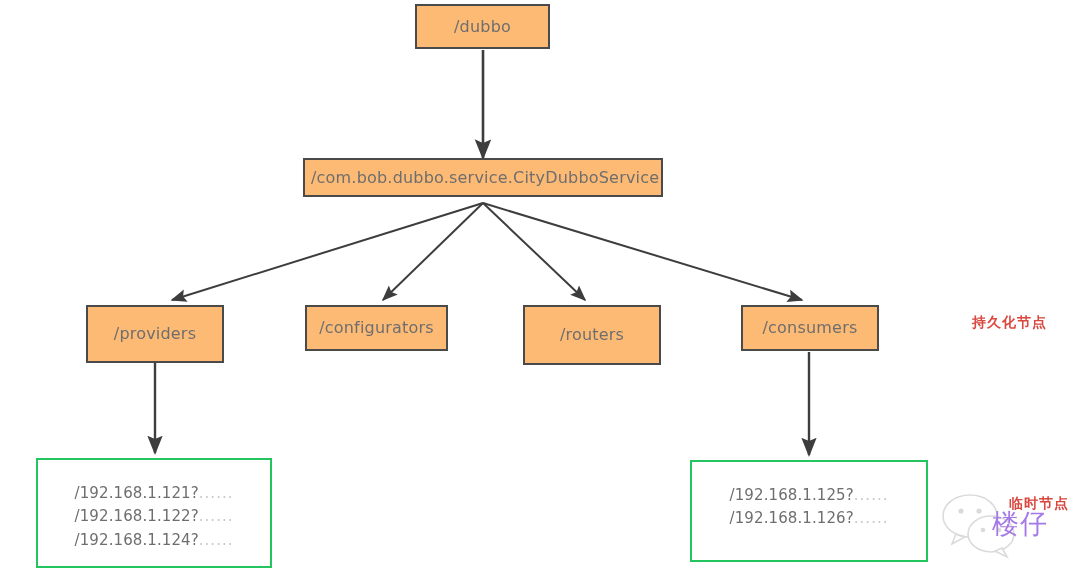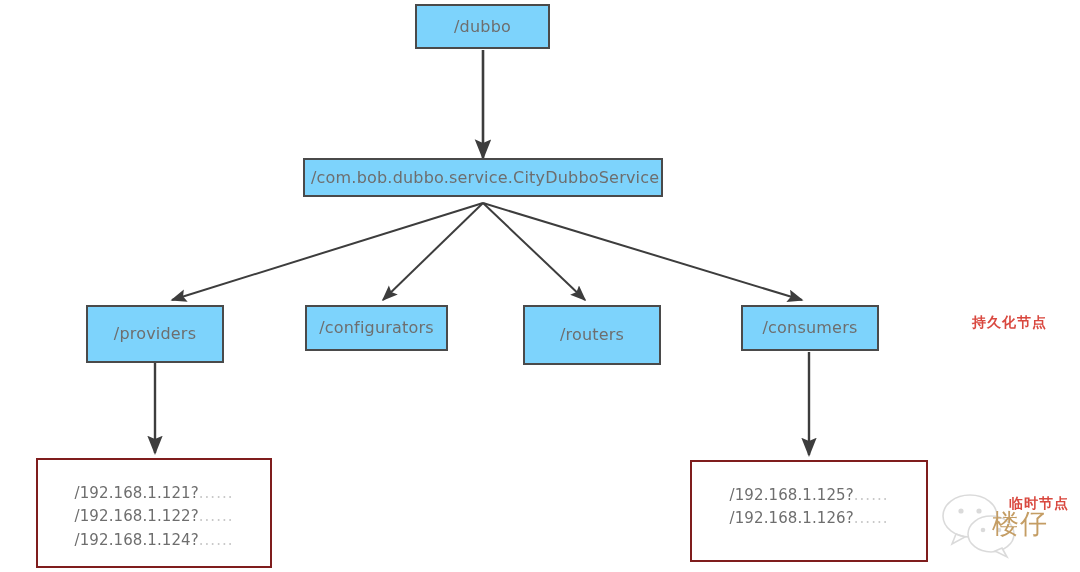--- a/index.html
+++ b/index.html
@@ -22,40 +22,40 @@
     left: 0;
     top: 0;
     width: 1080px;
     height: 572px;
     pointer-events: none;
   }
   .node {
     position: absolute;
     box-sizing: border-box;
     border: 2px solid #4a4a4a;
-    background: #7dd3fc;
+    background: #fdba74;
     display: flex;
     align-items: center;
     justify-content: center;
     text-align: center;
     color: #6e6e6e;
     font-family: "DejaVu Sans", sans-serif;
     font-size: 16px;
     line-height: 1.25;
     letter-spacing: 0.2px;
     padding: 0 6px;
   }
   .node-label {
     display: block;
     width: 100%;
   }
   .list-node {
     position: absolute;
     box-sizing: border-box;
-    border: 2px solid #7f1d1d;
+    border: 2px solid #22c55e;
     background: #ffffff;
     display: flex;
     flex-direction: column;
     align-items: center;
     justify-content: flex-start;
     padding-top: 22px;
     color: #6e6e6e;
     font-family: "DejaVu Sans", sans-serif;
     font-size: 15px;
     line-height: 1.55;
@@ -85,21 +85,21 @@
     height: 74px;
     opacity: 0.62;
     pointer-events: none;
   }
   #watermark .wm-text {
     position: absolute;
     left: 54px;
     top: 14px;
     font-family: "DejaVu Sans", sans-serif;
     font-size: 27px;
-    color: #a16207;
+    color: #6d28d9;
     letter-spacing: 1px;
     white-space: nowrap;
   }
   #watermark svg {
     position: absolute;
     left: 0;
     top: 0;
   }
 </style>
 </head>

